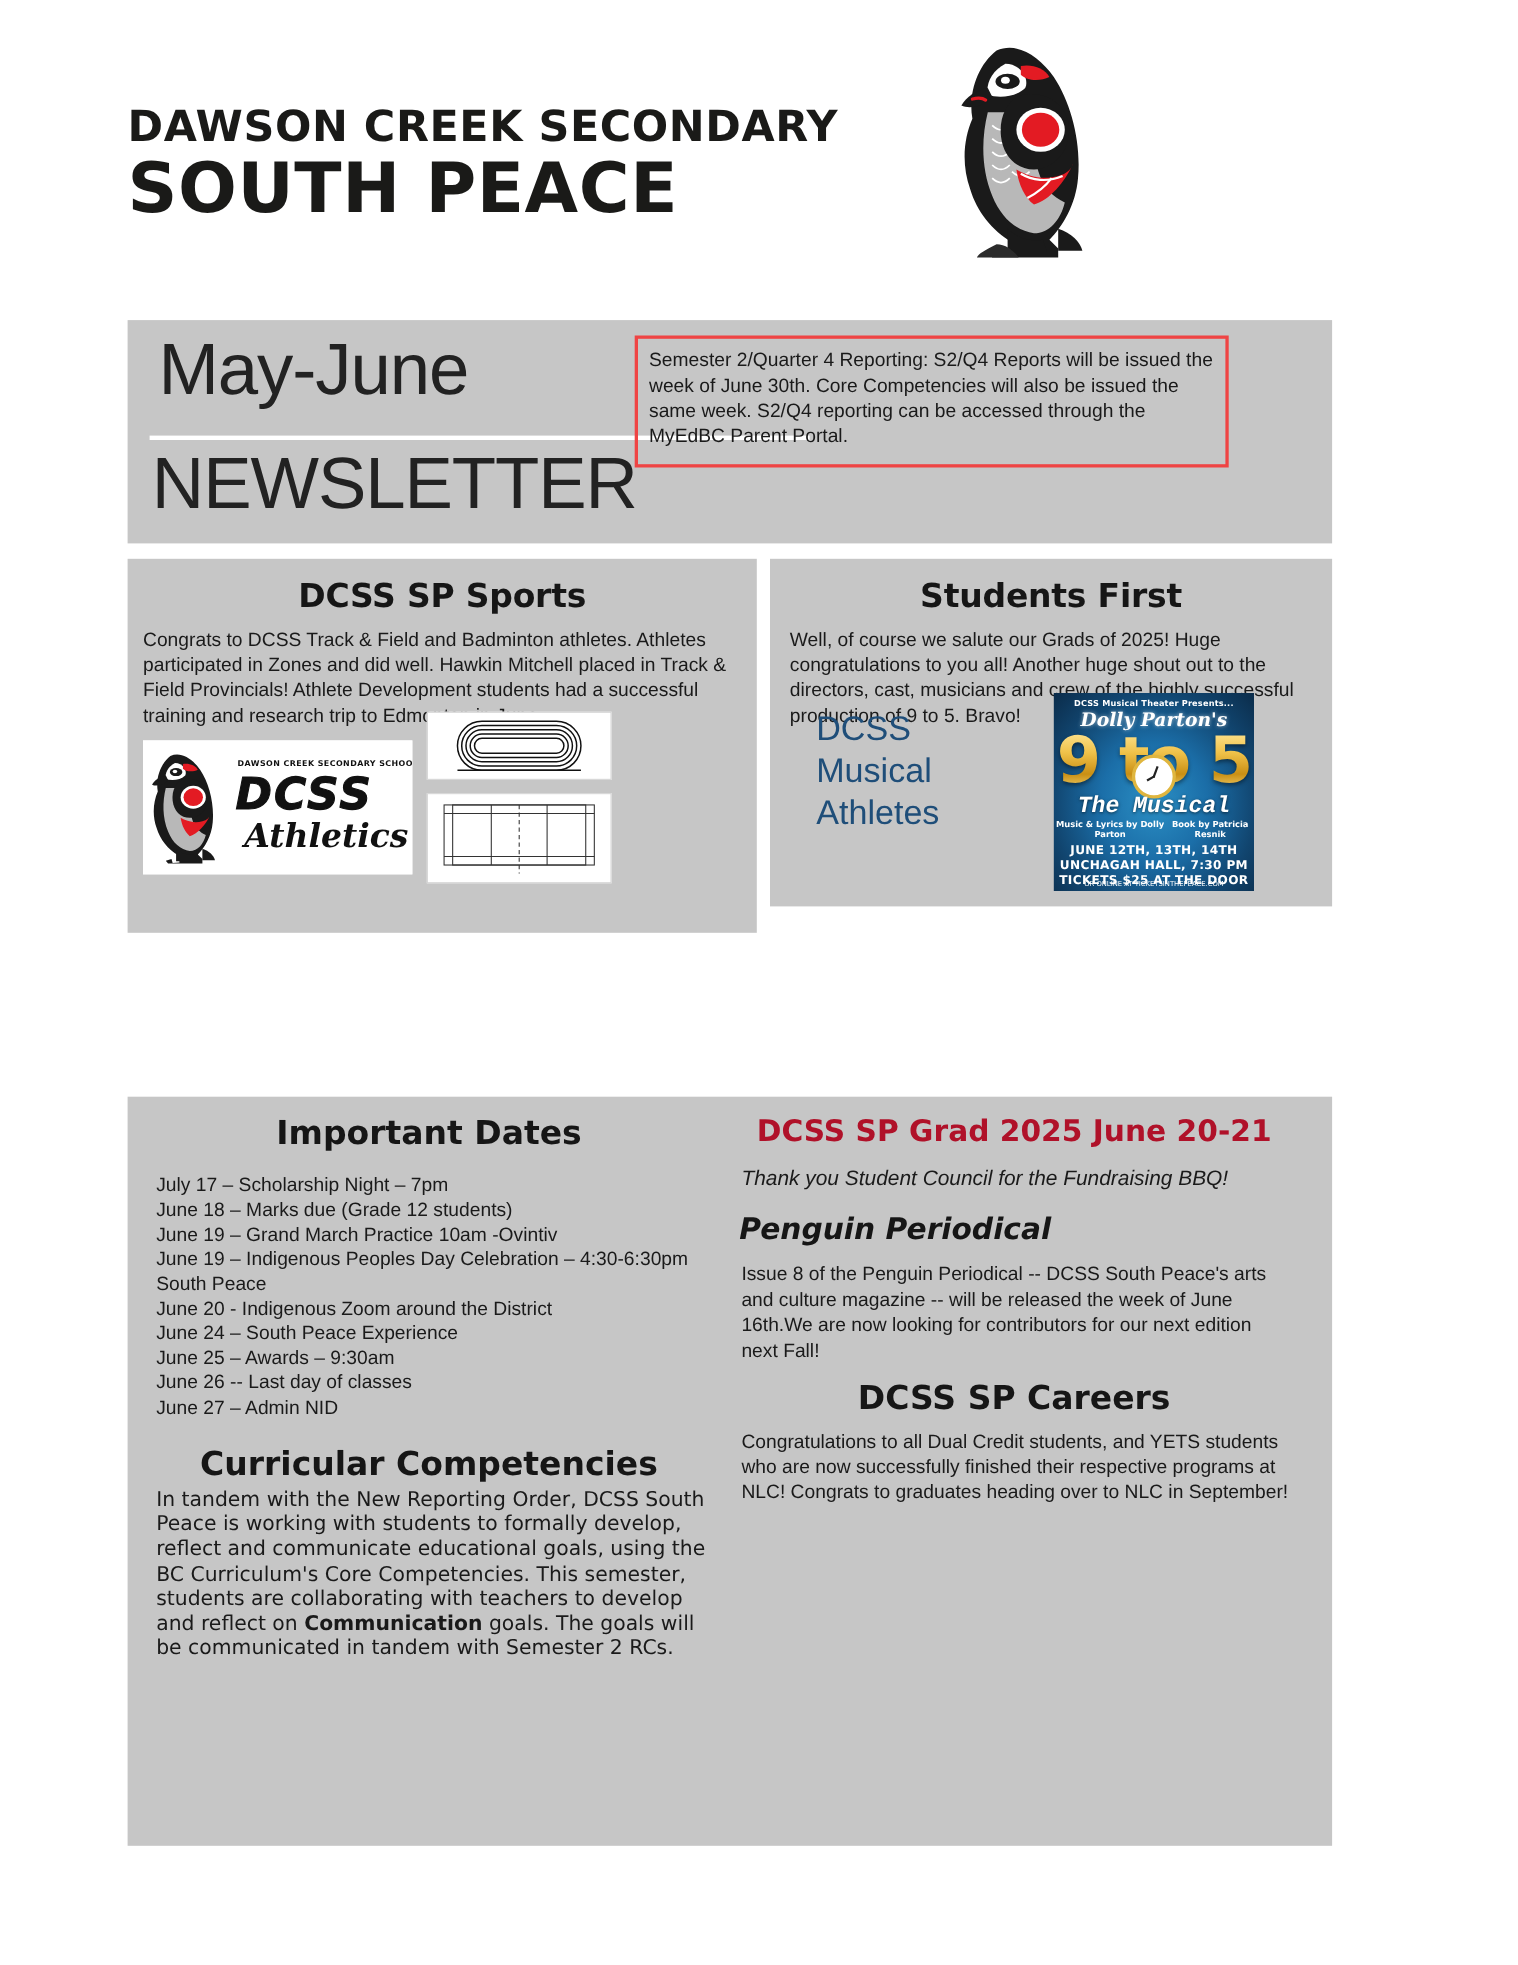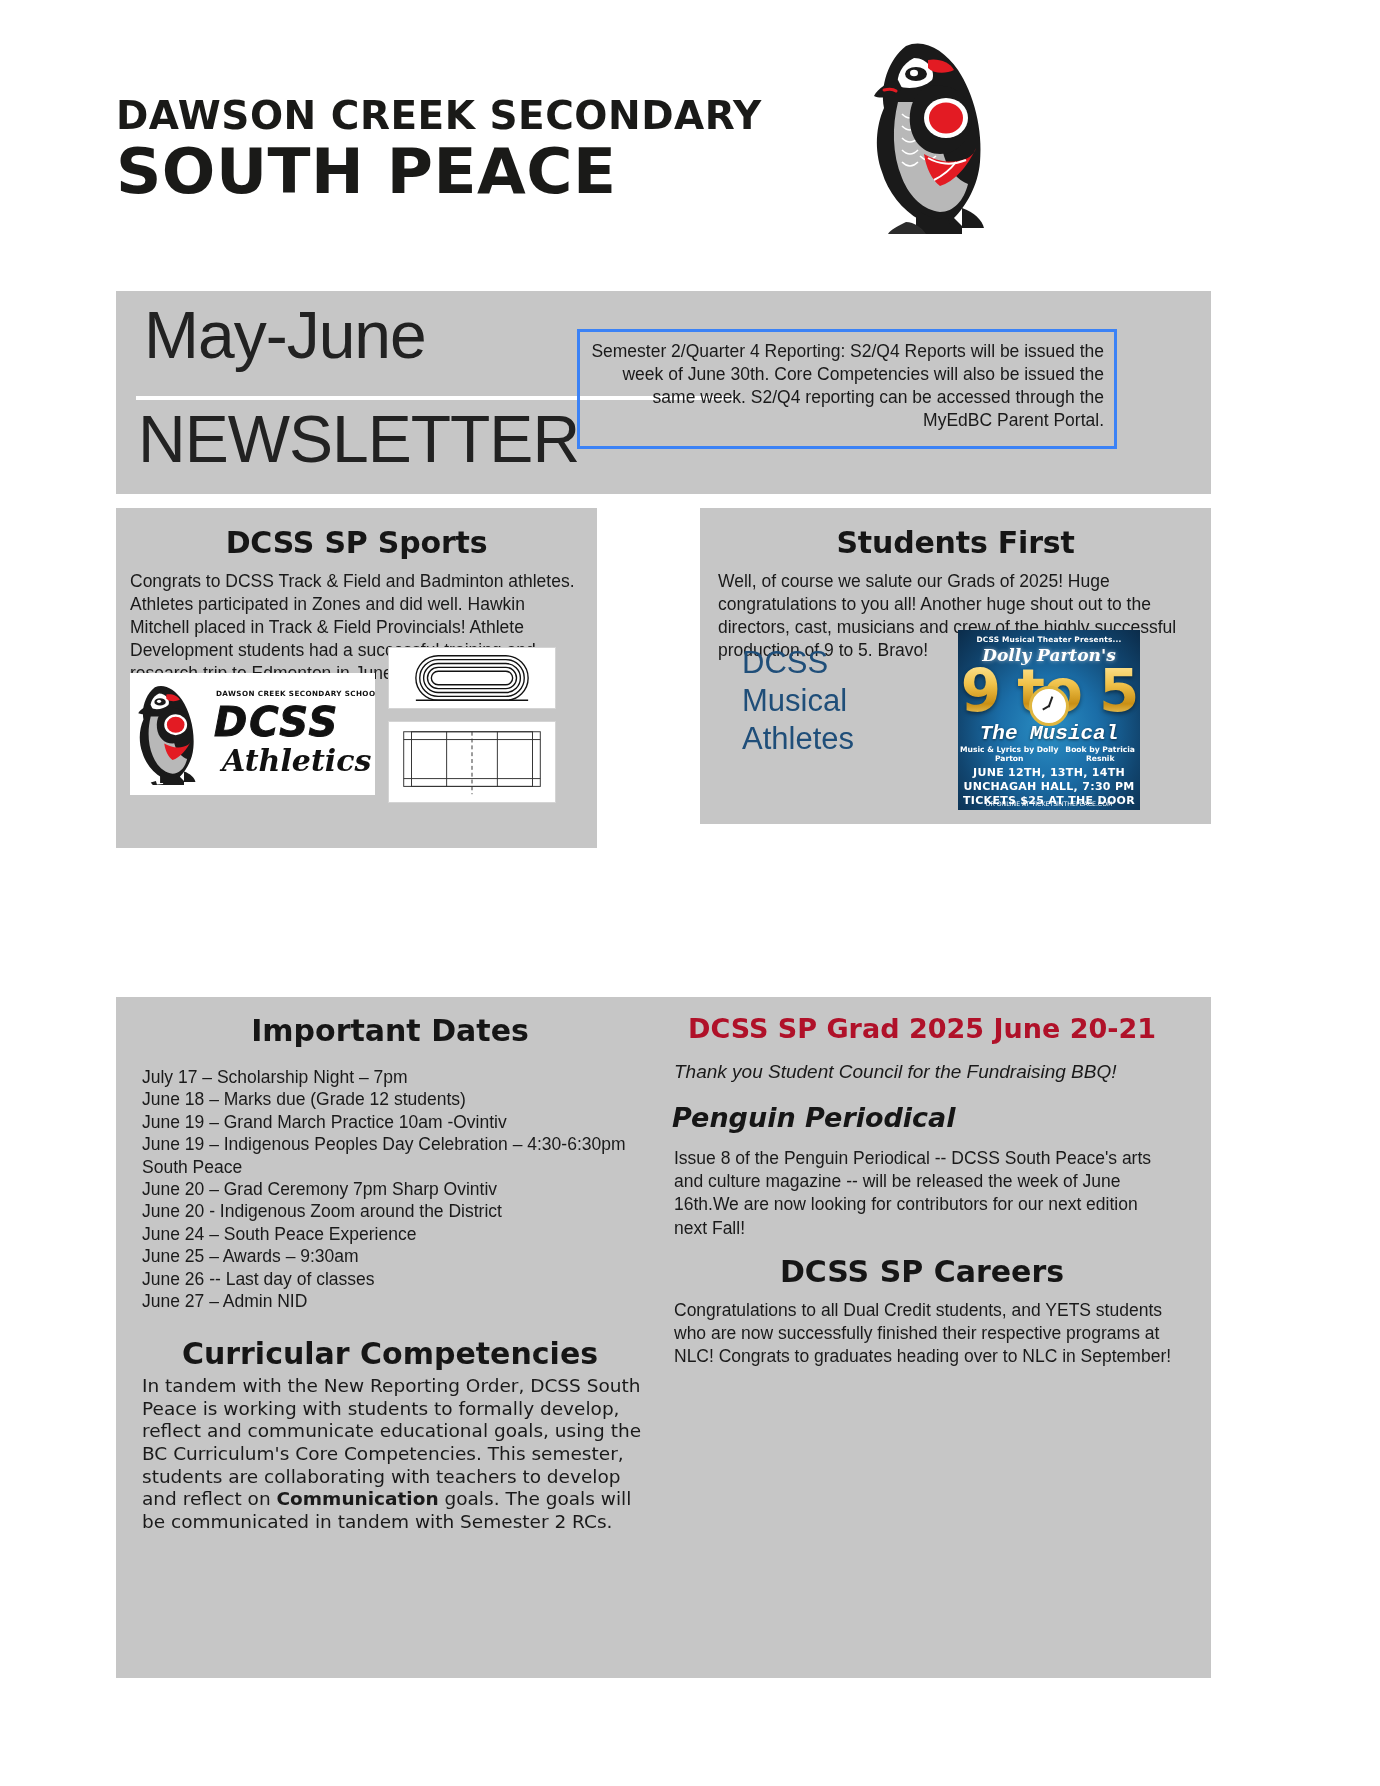--- a/index.html
+++ b/index.html
@@ -17,28 +17,28 @@
 
   .logo-penguin{position:absolute;left:862px;top:30px;width:130px;height:205px;}
 
   
   .banner{position:absolute;left:116px;top:291px;width:1095px;height:203px;background:#c6c6c6;}
   .banner .mj{position:absolute;left:28px;top:6px;font-size:66px;font-weight:normal;
       font-family:"Liberation Sans",sans-serif;letter-spacing:-1px;color:#222;}
   .banner .rule{position:absolute;left:20px;top:105px;width:600px;height:4px;background:#fff;}
   .banner .nl{position:absolute;left:22px;top:110px;font-size:66px;font-weight:normal;
       font-family:"Liberation Sans",sans-serif;letter-spacing:-1px;color:#222;}
-  .banner .notebox{position:absolute;left:461px;top:38px;width:540px;height:120px;
-      border:3px solid #3b82f6;box-sizing:border-box;padding:8px 10px;text-align:right;}
+  .banner .notebox{position:absolute;left:461px;top:14px;width:540px;height:120px;
+      border:3px solid #ef4444;box-sizing:border-box;padding:8px 10px;}
   .banner .notebox p{margin:0;font-size:17.5px;line-height:1.32;color:#1a1a1a;
       font-family:"Liberation Sans",sans-serif;}
 
   
   .card{position:absolute;background:#c6c6c6;}
-  .card-sports{left:116px;top:508px;width:481px;height:340px;}
+  .card-sports{left:116px;top:508px;width:572px;height:340px;}
   .card-students{left:700px;top:508px;width:511px;height:316px;}
 
   .card h2{margin:0;text-align:center;font-family:"DejaVu Sans",sans-serif;
       font-weight:bold;font-size:30px;color:#161616;letter-spacing:-0.2px;}
   .card-sports h2{padding-top:17px;}
   .card-students h2{padding-top:17px;}
   .body-txt{margin:10px 0 0 0;font-size:17.5px;line-height:1.31;color:#1a1a1a;
       font-family:"Liberation Sans",sans-serif;}
   .card-sports .body-txt{padding:0 14px 0 14px;}
   .card-students .body-txt{padding:0 18px 0 18px;}
@@ -255,21 +255,20 @@
 
   <div class="card-bottom">
 
     <div class="col-left">
       <h3 class="sec">Important  Dates</h3>
       <div class="dates-list">
           <div>July 17 – Scholarship Night – 7pm</div>
           <div>June 18 – Marks due (Grade 12 students)</div>
           <div>June 19 – Grand March Practice 10am -Ovintiv</div>
           <div>June 19 – Indigenous Peoples Day Celebration – 4:30-6:30pm South Peace</div>
-          <div>June 20 – Grad Ceremony 7pm Sharp Ovintiv</div>
           <div>June 20 - Indigenous Zoom around the District</div>
           <div>June 24 – South Peace Experience</div>
           <div>June 25 – Awards – 9:30am</div>
           <div>June 26 -- Last day of classes</div>
           <div>June 27 – Admin NID</div>
         </div>
       <div class="sp24"></div>
       <h3 class="sec">Curricular Competencies</h3>
       <div class="cc-body">
         <span>In tandem with the New Reporting Order, DCSS South Peace is working with students to formally develop, reflect and communicate educational goals, using the BC Curriculum's Core Competencies. This semester, students are collaborating with teachers to develop and reflect on </span><b>Communication</b><span> goals. The goals will be communicated in tandem with Semester 2 RCs.</span>

